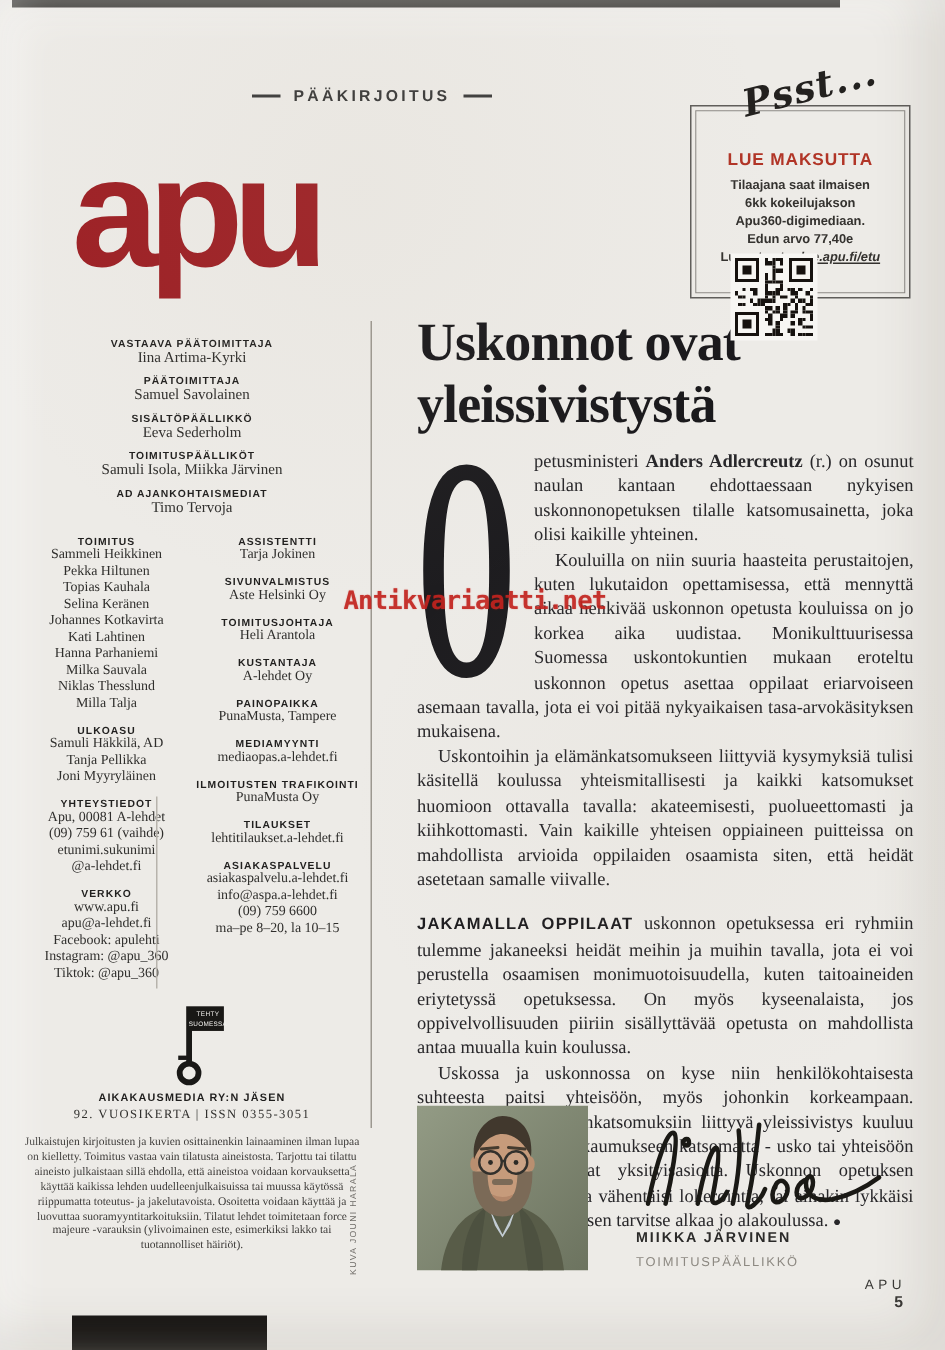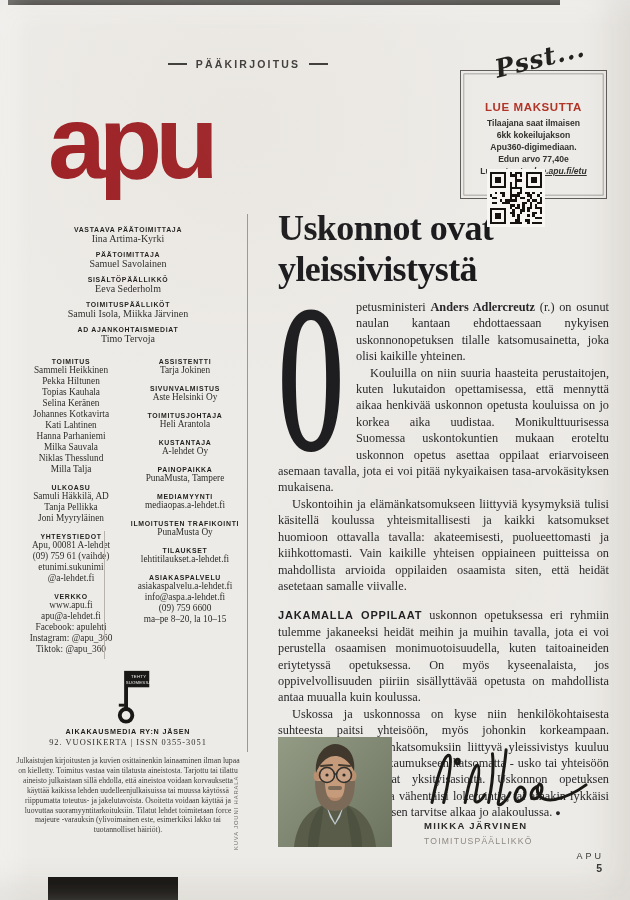--- a/index.html
+++ b/index.html
@@ -744,14 +744,15 @@
     </svg>
   </div>
   <div class="abs author-name">MIIKKA JÄRVINEN</div>
   <div class="abs author-title">TOIMITUSPÄÄLLIKKÖ</div>
 
   <div class="abs footer-page">
     <div class="footer-mag">APU</div>
     <div class="footer-num">5</div>
   </div>
 
+  <div class="abs watermark">Antikvariaatti.net</div>
 
 </div>
 
 </body></html>

